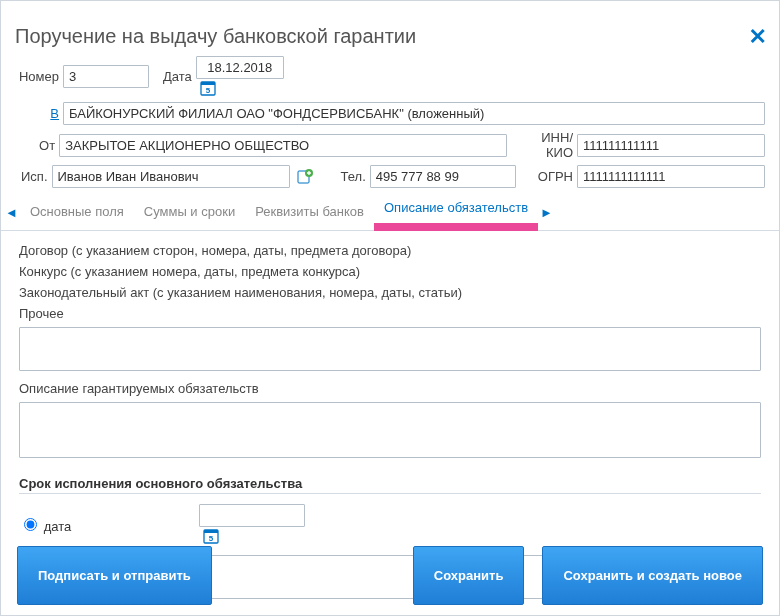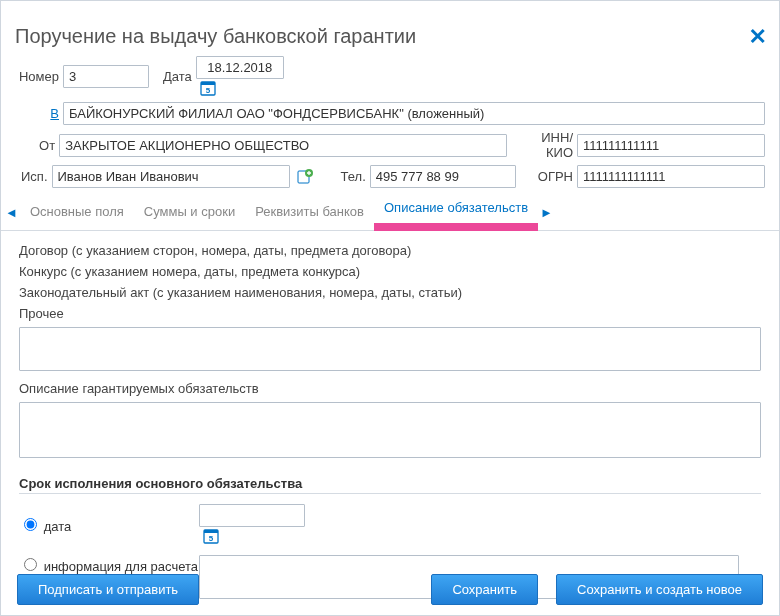--- a/index.html
+++ b/index.html
@@ -137,23 +137,24 @@
     display: flex;
     gap: 18px;
     padding: 0 16px;
   }
   .btn {
     background: linear-gradient(#3ea5f3,#1f7ed6);
     color: #fff;
     border: 1px solid #1a6fbf;
     border-radius: 2px;
     font-size: 13px;
-    padding: 7px 20px;
+    padding: 21px 20px;
     cursor: pointer;
     white-space: nowrap;
+    font-weight: bold;
   }
   .spacer { flex: 1; }
   .mini-icon {
     width: 16px; height: 16px; display: inline-block;
     margin-left: 3px;
   }
   .calc-ta {
     width: 540px;
     height: 44px;
   }

